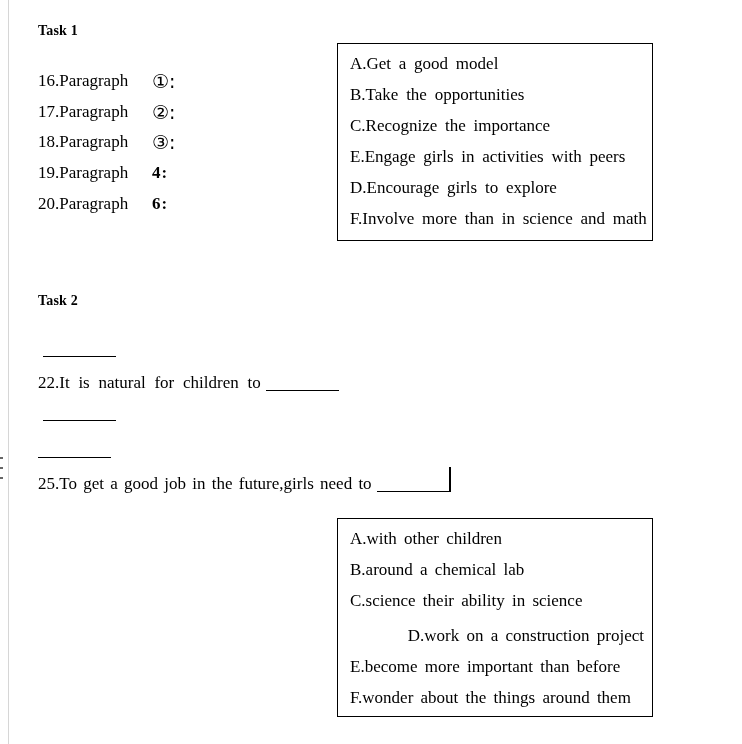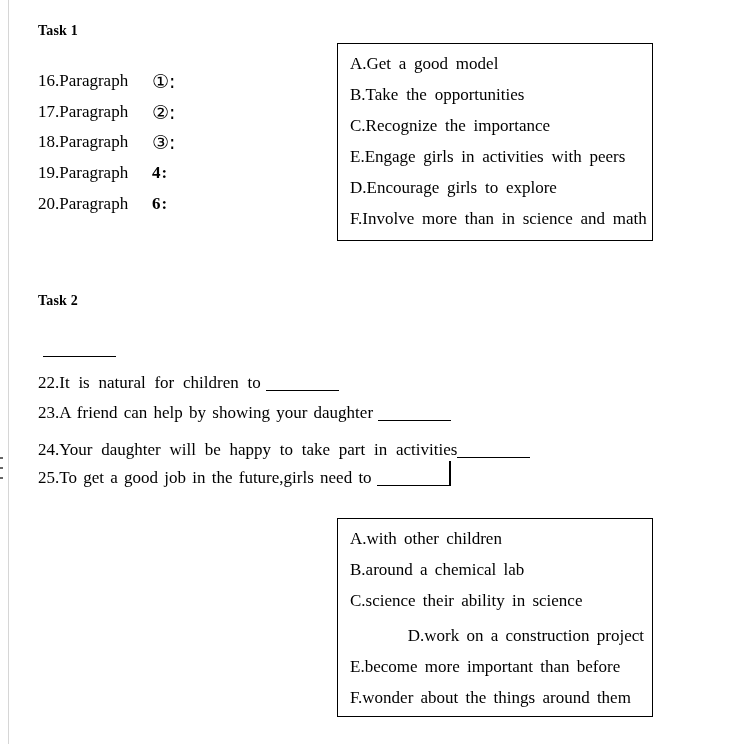--- a/index.html
+++ b/index.html
@@ -41,21 +41,21 @@
   #box1 .option-line{word-spacing:3.5px;}
   #box2 .option-line{word-spacing:3px;}
   #box2 .option-line:nth-child(4){margin-top:4px;text-align:right;}
   
   .q-list{position:absolute;left:38px;top:338px;width:560px;}
   .q-item{line-height:22px;white-space:nowrap;word-spacing:2px;}
   .q-item.ws-wide{word-spacing:4.5px;}
   .q-item:nth-child(2){margin-top:12px;}
   .q-item:nth-child(3){margin-top:8px;}
   .q-item:nth-child(4){margin-top:15px;}
-  .q-item:nth-child(5){}
+  .q-item:nth-child(5){margin-top:6px;}
   .q-blank{
     display:inline-block;width:73px;height:16px;
     border-bottom:1.5px solid #000000;
     vertical-align:-3px;margin-left:5px;
   }
   .q-blank.tight{margin-left:0;}
   .q-cursor{
     display:none;width:2px;height:25px;background:#000000;
     vertical-align:-3px;margin-left:-1px;
   }
@@ -115,23 +115,23 @@
   <div class="option-line">F.Involve more than in science and math</div>
 </div>
 
   <h2 class="task-title" id="task2-title">Task 2</h2>
 
   <div class="q-list" id="task2-list">
   <div class="q-item"><span class="q-blank"></span></div>
 
   <div class="q-item ws-wide"><span class="q-text">22.It is natural for children to</span><span class="q-blank"></span></div>
 
-  <div class="q-item"><span class="q-text">23.A friend can help by showing your daughter</span><span class="q-blank"></span></div>
+  <div class="q-item"><span class="q-blank"></span></div>
 
-  <div class="q-item ws-wide"><span class="q-text">24.Your daughter will be happy to take part in activities</span><span class="q-blank tight"></span></div>
+  <div class="q-item ws-wide"><span class="q-blank tight"></span></div>
 
   <div class="q-item"><span class="q-text">25.To get a good job in the future,girls need to</span><span class="q-blank"></span><span class="q-cursor show"></span></div>
 </div>
 
   <div class="options-box" id="box2" style="border-color: rgb(0, 0, 0);">
   <div class="option-line">A.with other children</div>
 
   <div class="option-line">B.around a chemical lab</div>
 
   <div class="option-line">C.science their ability in science</div>

